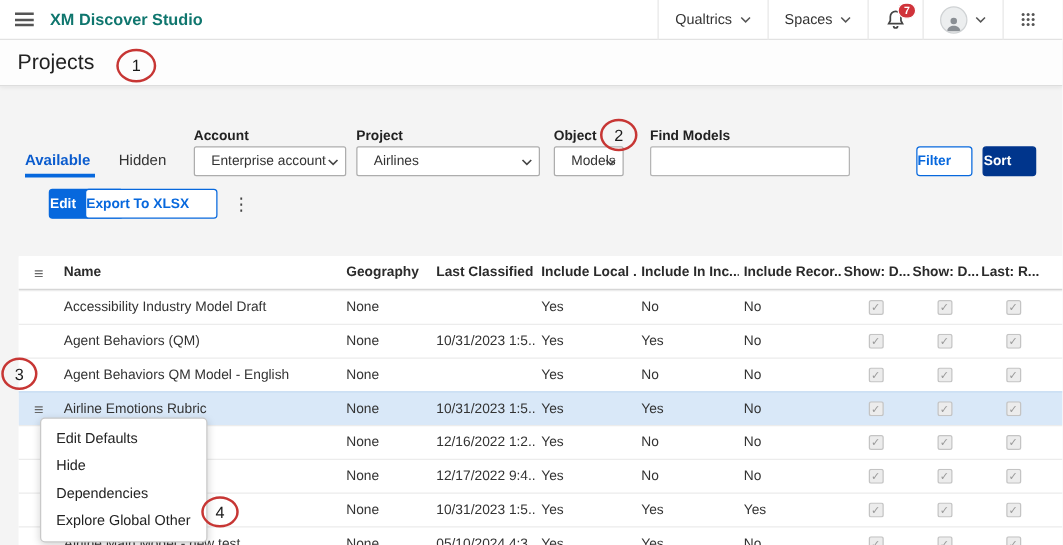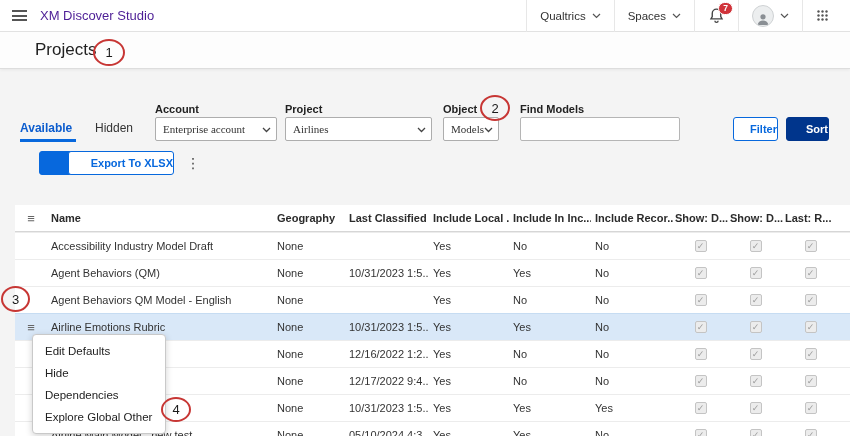--- a/index.html
+++ b/index.html
@@ -4,53 +4,53 @@
 <style>
   * { margin:0; padding:0; box-sizing:border-box; }
   html,body { width:850px; height:436px; overflow:hidden; }
   body { position:relative; font-family:"Liberation Sans", sans-serif; background:#f4f4f4; color:#333; }
 
   
   .topbar { position:absolute; top:0; left:0; width:850px; height:32px; background:#fff;
             border-bottom:1px solid #e2e2e2; display:flex; align-items:center; padding:0 8px; z-index:30; }
   .burger { width:15px; height:11px; border-top:2px solid #555; border-bottom:2px solid #555; position:relative; margin-left:4px; cursor:pointer; }
   .burger::after { content:""; position:absolute; left:0; right:0; top:2.5px; height:2px; background:#555; }
-  .app-title { font-size:13px; font-weight:400; color:#4c1d95; margin-left:13px; white-space:nowrap; }
+  .app-title { font-size:13px; font-weight:700; color:#0f766e; margin-left:13px; white-space:nowrap; }
   .search-wrap { position:relative; margin-left:30px; width:160px; height:22px; }
   .search-wrap input { width:100%; height:100%; border:1px solid #c9c9c9; border-radius:3px; padding:0 52px 0 8px;
             font-size:11px; font-family:"Liberation Sans", sans-serif; color:#333; outline:none; }
   .search-wrap input::placeholder { color:#8a8a8a; }
   .search-shortcut { position:absolute; right:7px; top:5px; font-size:8.5px; color:#9a9a9a; letter-spacing:.4px; }
   .tb-right { margin-left:auto; display:flex; align-items:stretch; height:32px; }
   .tb-item { display:flex; align-items:center; gap:6px; padding:0 13px; border-left:1px solid #e7e7e7;
              font-size:11.5px; color:#333; cursor:pointer; position:relative; }
   .badge { position:absolute; top:2px; right:5px; min-width:15px; height:13px; border-radius:7px; background:#d0333a;
            border:1.5px solid #fff; color:#fff; font-size:8.5px; font-weight:bold; display:flex; align-items:center; justify-content:center; padding:0 3px; }
   .avatar { width:22px; height:22px; border-radius:50%; background:#eceeef; border:1px solid #cfd2d4;
             display:flex; align-items:flex-end; justify-content:center; overflow:hidden; }
 
   
   .page-header { position:absolute; top:32px; left:0; width:850px; height:37px; background:#fdfdfd;
                  border-bottom:1px solid #ddd; box-shadow:0 1px 3px rgba(0,0,0,.06); z-index:20;
-                 display:flex; align-items:center;padding-left:21px; }
+                 display:flex; align-items:center; }
   .page-title { font-size:17px; color:#222; margin-left:14px; }
 
   
   .flabel { position:absolute; font-size:11px; font-weight:bold; color:#222; z-index:5; }
   .tab { position:absolute; top:117px; height:22px; line-height:22px; font-size:12px; cursor:pointer; z-index:5; }
   .tab.active { color:#0b5cce; font-weight:bold; }
   .tab-underline { position:absolute; top:139px; height:3px; background:#0768dd; z-index:5; }
   .sel { position:absolute; top:117px; height:24px; background:#fff; border:1px solid #adadad; border-radius:2px;
-         font-size:11px; color:#333; line-height:22px; padding:0 18px 0 7px; cursor:pointer; z-index:5; white-space:nowrap; overflow:hidden;font-family:Liberation Serif, serif; }
+         font-size:11px; color:#333; line-height:22px; padding:0 18px 0 13px; cursor:pointer; z-index:5; white-space:nowrap; overflow:hidden; }
   .sel .chev { position:absolute; right:5px; top:9px; }
   .find-input { position:absolute; top:117px; left:520px; width:160px; height:24px; background:#fff;
                 border:1px solid #b5b5b5; border-radius:2px; font-size:11px; padding:0 7px; outline:none; z-index:5;
                 font-family:"Liberation Sans", sans-serif; }
   .btn { position:absolute; height:24px; border-radius:3px; font-size:11px; font-weight:bold; line-height:22px;
-         text-align:right; cursor:pointer; z-index:5; }
+         text-align:left; cursor:pointer; z-index:5; }
   .btn-outline { background:#fff; border:1px solid #0768dd; color:#0768dd; }
   .btn-solid { background:#0768dd; border:1px solid #0768dd; color:#fff; }
   .btn-dark { background:#00358c; border:1px solid #00358c; color:#fff; }
   .kebab { position:absolute; left:183px; top:151px; width:20px; height:24px; text-align:center; line-height:24px;
            font-size:14px; color:#444; cursor:pointer; z-index:5; }
 
   
   .table { position:absolute; left:15px; top:205px; width:835px; background:#fff; z-index:4; }
   .tr { display:flex; height:27px; align-items:center; border-top:1px solid #ececec; font-size:11px; color:#333; background:#fff; }
   .tr.thead { border-top:none; border-bottom:1px solid #d6d6d6; font-weight:bold; color:#2b2b2b; background:#fff; }

